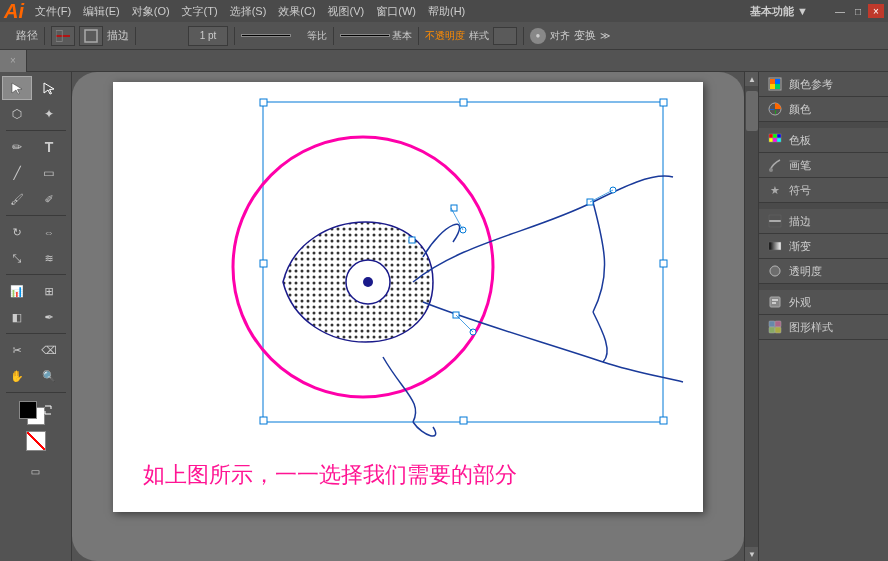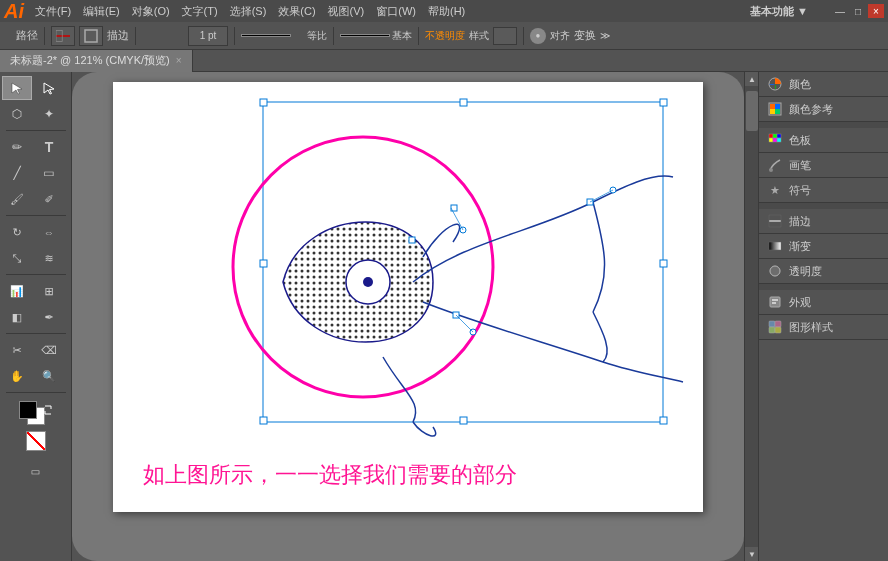--- a/index.html
+++ b/index.html
@@ -154,21 +154,20 @@
   <div style="width:16px;height:16px;background:#888;border-radius:50%;display:flex;align-items:center;justify-content:center;">
     <span style="color:#ccc;font-size:8px;">●</span>
   </div>
   <span style="color:#ccc;font-size:10px;">对齐</span>
   <span style="color:#ccc;font-size:11px;">变换</span>
   <div style="color:#ccc;font-size:10px;">≫</div>
 </div>
 
 <div id="tabbar">
   <div class="tab active">
-    <span>未标题-2* @ 121% (CMYK/预览)</span>
     <span class="close-tab">×</span>
   </div>
 </div>
 
 <div id="main">
 
   <div id="left-tools">
     <div class="tool-row">
       <div class="tool-btn active">
         <svg width="14" height="14" viewBox="0 0 14 14">
@@ -313,39 +312,39 @@
     <div class="scroll-track">
       <div class="scroll-thumb"></div>
     </div>
     <div class="scroll-btn">▼</div>
   </div>
 
   <div id="right-panel">
     <div class="panel-item">
       <div class="panel-icon">
         <svg width="14" height="14" viewBox="0 0 14 14">
-          <circle cx="7" cy="7" r="6" fill="none" stroke="#aaa" stroke-width="1"></circle>
-          <path d="M7 1 A6 6 0 0 1 13 7 L7 7 Z" fill="#ff6600"></path>
-          <path d="M7 7 A6 6 0 0 1 1 7 L7 7 Z" fill="#0066ff"></path>
-          <path d="M7 7 A6 6 0 0 1 7 13 L7 7 Z" fill="#00cc00"></path>
-        </svg>
-      </div>
-      <span class="panel-label">颜色</span>
-    </div>
-    <div class="panel-item">
-      <div class="panel-icon">
-        <svg width="14" height="14" viewBox="0 0 14 14">
           <rect x="1" y="1" width="12" height="12" fill="none" stroke="#aaa" stroke-width="1"></rect>
           <rect x="2" y="2" width="5" height="5" fill="#ff6600"></rect>
           <rect x="7" y="2" width="5" height="5" fill="#0066ff"></rect>
           <rect x="2" y="7" width="5" height="5" fill="#ffcc00"></rect>
           <rect x="7" y="7" width="5" height="5" fill="#00cc66"></rect>
         </svg>
       </div>
       <span class="panel-label">颜色参考</span>
+    </div>
+    <div class="panel-item">
+      <div class="panel-icon">
+        <svg width="14" height="14" viewBox="0 0 14 14">
+          <circle cx="7" cy="7" r="6" fill="none" stroke="#aaa" stroke-width="1"></circle>
+          <path d="M7 1 A6 6 0 0 1 13 7 L7 7 Z" fill="#ff6600"></path>
+          <path d="M7 7 A6 6 0 0 1 1 7 L7 7 Z" fill="#0066ff"></path>
+          <path d="M7 7 A6 6 0 0 1 7 13 L7 7 Z" fill="#00cc00"></path>
+        </svg>
+      </div>
+      <span class="panel-label">颜色</span>
     </div>
     <div class="panel-section"></div>
     <div class="panel-item">
       <div class="panel-icon">
         <svg width="14" height="14" viewBox="0 0 14 14">
           <rect x="1" y="1" width="4" height="4" fill="#ff0000" stroke="#888" stroke-width="0.5"></rect>
           <rect x="5" y="1" width="4" height="4" fill="#00ff00" stroke="#888" stroke-width="0.5"></rect>
           <rect x="9" y="1" width="4" height="4" fill="#0000ff" stroke="#888" stroke-width="0.5"></rect>
           <rect x="1" y="5" width="4" height="4" fill="#ffff00" stroke="#888" stroke-width="0.5"></rect>
           <rect x="5" y="5" width="4" height="4" fill="#ff00ff" stroke="#888" stroke-width="0.5"></rect>

